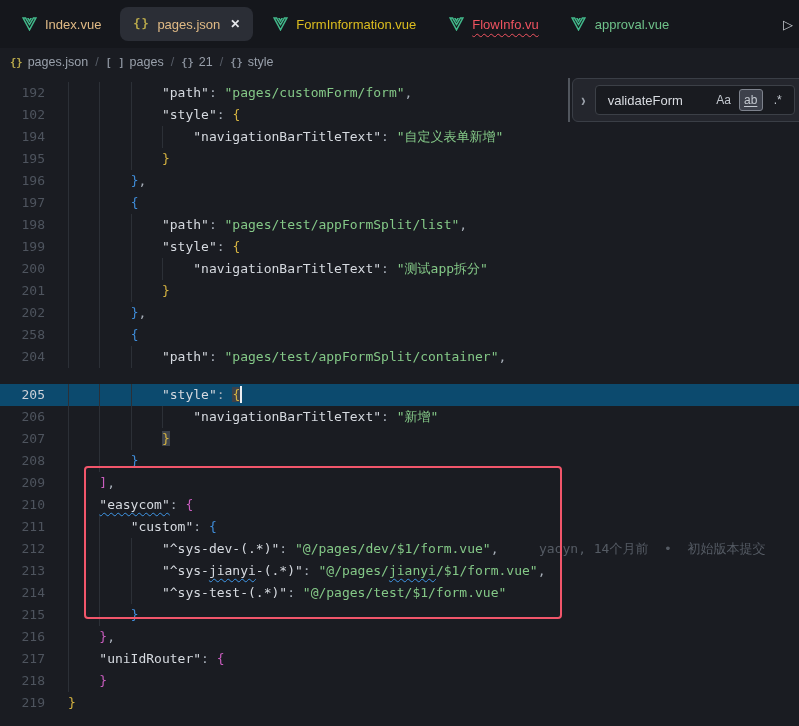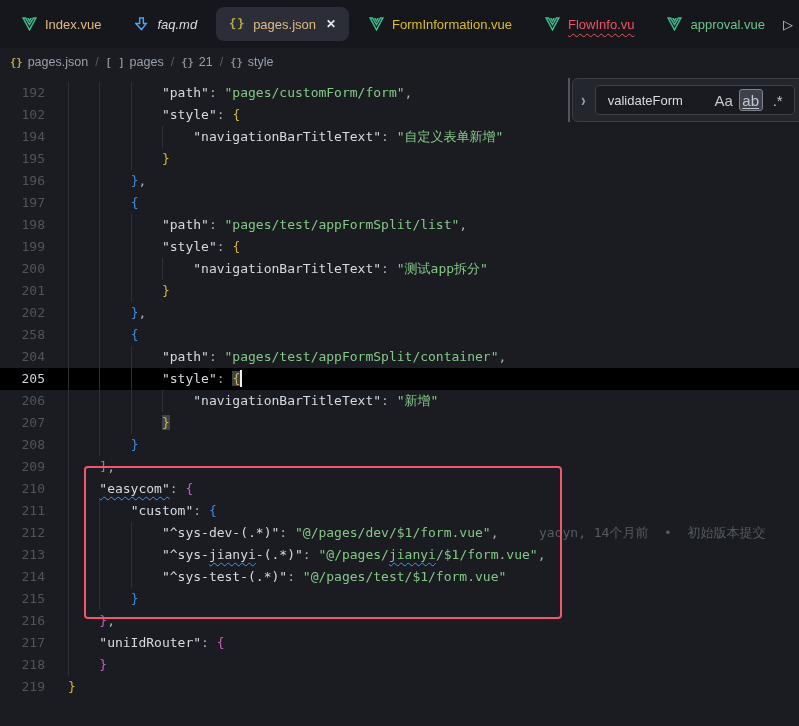--- a/index.html
+++ b/index.html
@@ -26,21 +26,21 @@
   .breadcrumbs{position:absolute;left:0;top:48px;width:799px;height:27px;background:#1a1c22;
                display:flex;align-items:center;padding-left:10px;gap:7px;font-size:12.5px;color:#99a0ab;}
   .crumb{display:flex;align-items:center;gap:5px;cursor:pointer;}
   .crumb-icon{font-family:"DejaVu Sans Mono",monospace;font-size:10.5px;font-weight:bold;color:#868d98;}
   .crumb-icon.gold{color:#b9a94b;}
   .crumb-sep{color:#565c66;}
   
   .editor{position:absolute;left:0;top:75px;width:799px;height:651px;
           font-family:"DejaVu Sans Mono",monospace;font-size:13px;line-height:22px;padding-top:7px;}
   .row{position:relative;display:flex;height:22px;white-space:pre;justify-content:center;}
-  .row.current{background:#000000;}
+  .row.current{background:#0c4a6e;margin-top:16px;}
   .ln{flex:0 0 45px;text-align:right;color:#4e545e;user-select:none;cursor:pointer;}
   .row.current .ln{color:#ccd1d8;}
   .code{position:relative;flex:1;padding-left:23px;cursor:text;}
   .guide{position:absolute;top:0;bottom:0;width:1px;background:#2c3037;}
   .tk-w{color:#1a1c22;}
   .tk-k{color:#d6dae0;}
   .tk-p{color:#a8afb9;}
   .tk-s{color:#84c887;}
   .tk-b1{color:#d5b341;}
   .tk-b2{color:#c95dbf;}
@@ -54,21 +54,21 @@
   
   .find-sash{position:absolute;left:568px;top:78px;width:2px;height:44px;background:#51565e;z-index:9;}
   .find-widget{position:absolute;left:572px;top:78px;width:280px;height:44px;background:#24262d;
                border:1px solid #3a3e46;border-radius:6px;display:flex;align-items:center;
                padding:0 8px;gap:9px;box-sizing:border-box;z-index:9;}
   .find-toggle{color:#9ba1aa;font-size:14px;font-weight:bold;cursor:pointer;transform:scaleY(1.3);}
   .find-input{flex:0 0 200px;height:30px;background:#191b20;border:1px solid #3c4047;border-radius:4px;
               display:flex;align-items:center;padding-left:12px;gap:4px;box-sizing:border-box;}
   .find-query{flex:1;color:#d8dbe0;font-size:13px;}
   .find-btn{display:flex;align-items:center;justify-content:center;min-width:22px;height:20px;
-            border-radius:3px;color:#c3c8cf;font-size:15px;cursor:pointer;border:1px solid transparent;
+            border-radius:3px;color:#c3c8cf;font-size:12px;cursor:pointer;border:1px solid transparent;
             font-family:"Liberation Sans",sans-serif;}
   .find-btn.active{background:#3d414b;border-color:#7d828c;}
   .find-btn .u{text-decoration:underline;text-underline-offset:2px;}
   
   .annotation-rect{position:absolute;left:84px;top:466px;width:474px;height:149px;
                    border:2.5px solid #f2566b;border-radius:4px;z-index:8;pointer-events:none;}
 </style>
 </head>
 <body>
 
@@ -77,28 +77,20 @@
   <div class="tabbar">
     <div class="tabs">
         <div class="tab">
           <span class="tab-icon">
             <svg width="15" height="14" viewBox="0 0 16 15">
               <path d="M1.2 1.2h2.6L8 8.2l4.2-7h2.6L8 13.8 1.2 1.2z" fill="none" stroke="#42b88a" stroke-width="1.6"></path>
               <path d="M5.3 1.2h1.9L8 2.7l.8-1.5h1.9L8 5.7 5.3 1.2z" fill="#42b88a"></path>
             </svg>
           </span>
           <span class="c-gold">Index.vue</span>
-        </div>
-        <div class="tab">
-          <span class="tab-icon">
-            <svg width="13" height="14" viewBox="0 0 14 15">
-              <path d="M5 1h4v6h3.2L7 13.5.8 7H5V1z" fill="none" stroke="#4da3f5" stroke-width="1.5"></path>
-            </svg>
-          </span>
-          <span class="c-preview">faq.md</span>
         </div>
         <div class="tab active">
           <span class="tab-icon json-glyph">{}</span>
           <span class="c-gold">pages.json</span>
           <span class="tab-close">✕</span>
         </div>
         <div class="tab">
           <span class="tab-icon">
             <svg width="15" height="14" viewBox="0 0 16 15">
               <path d="M1.2 1.2h2.6L8 8.2l4.2-7h2.6L8 13.8 1.2 1.2z" fill="none" stroke="#42b88a" stroke-width="1.6"></path>

